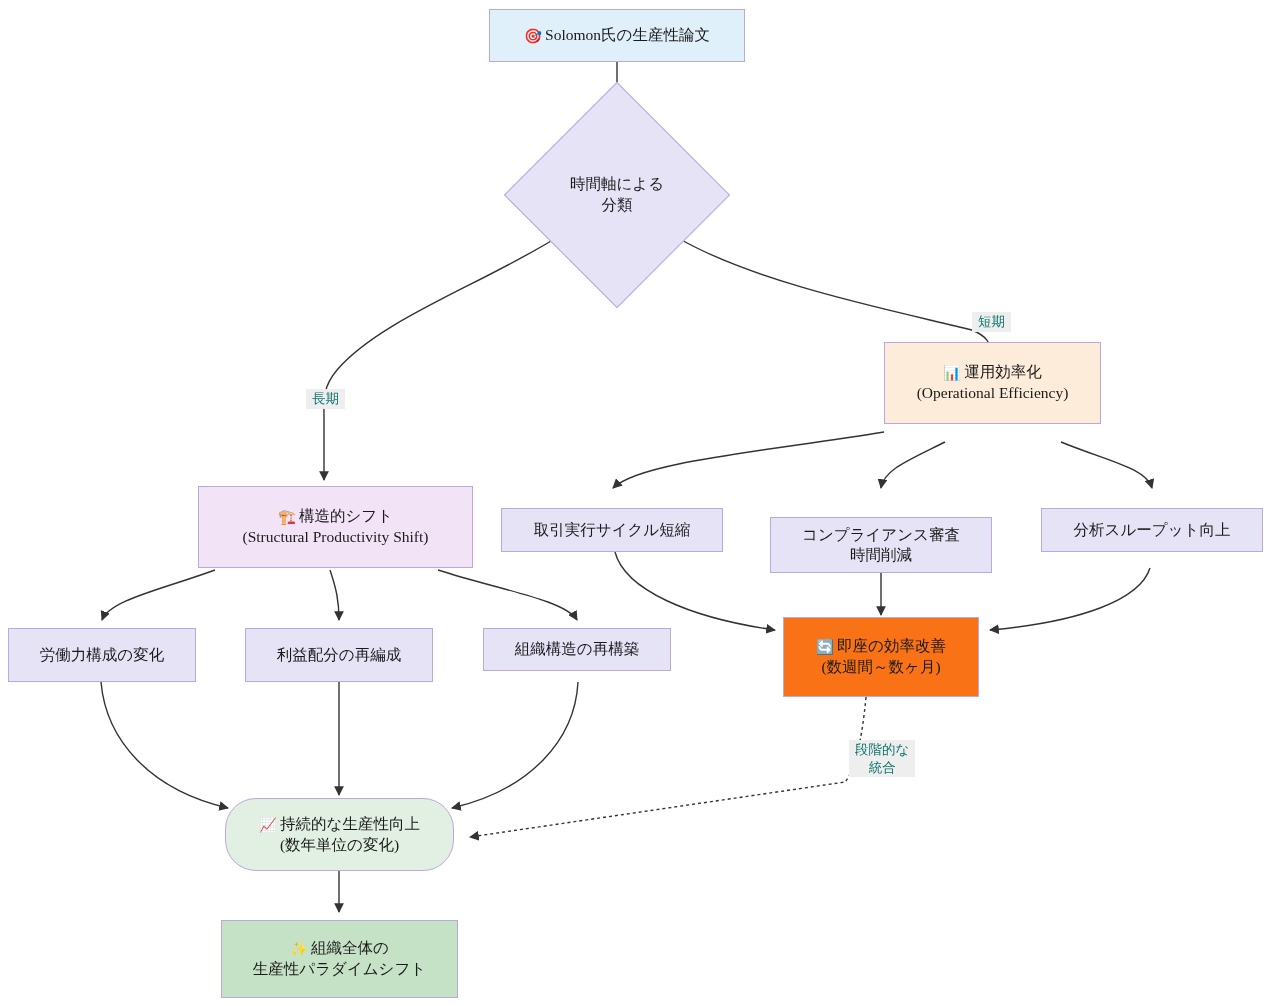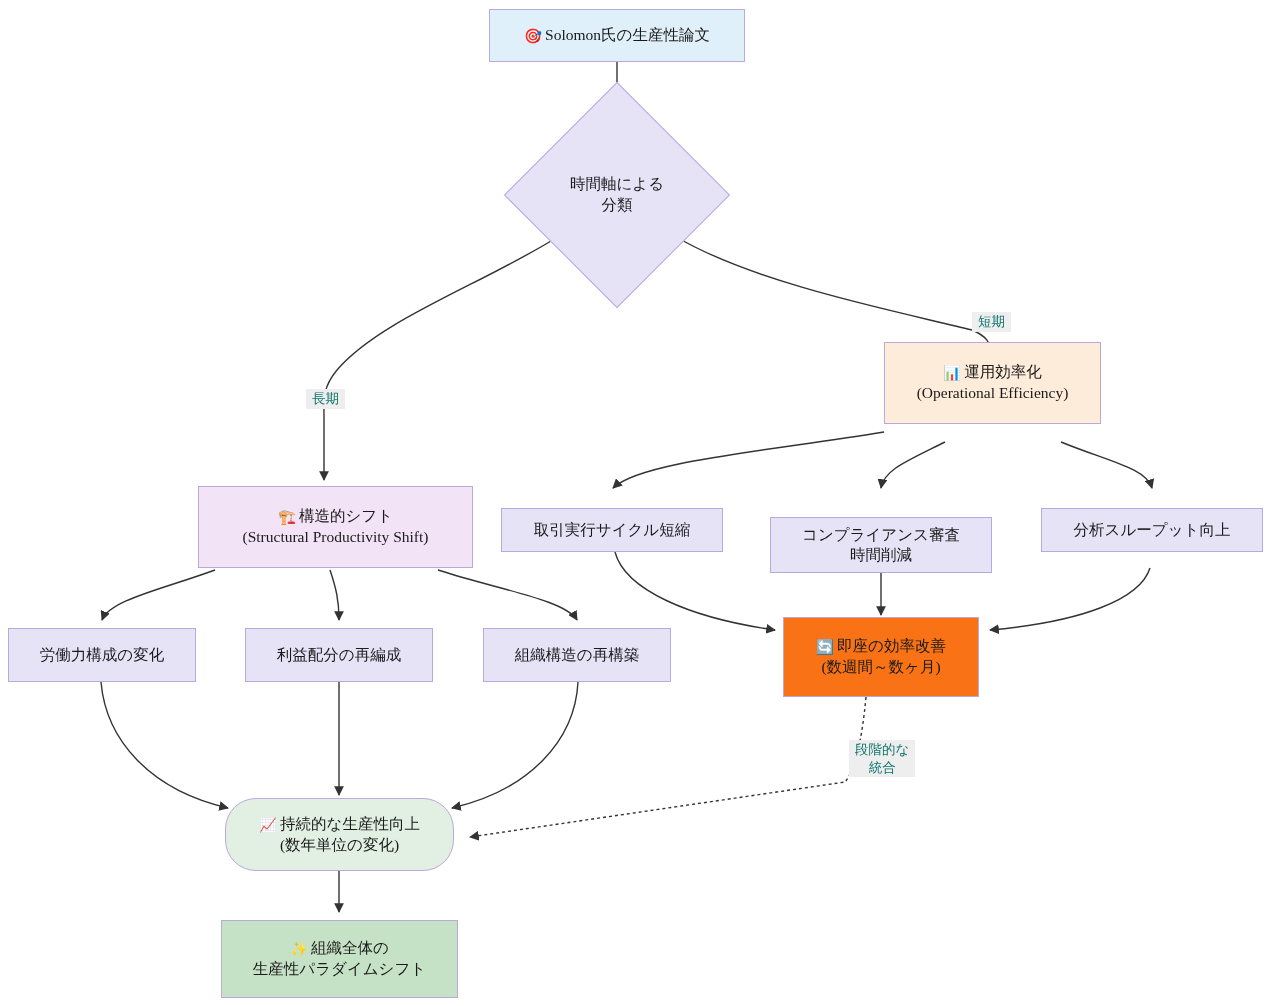--- a/index.html
+++ b/index.html
@@ -180,21 +180,21 @@
   </div>
 
   <div class="node n-lav" style="left:8px; top:628px; width:188px; height:54px;">
     <div>労働力構成の変化</div>
   </div>
 
   <div class="node n-lav" style="left:245px; top:628px; width:188px; height:54px;">
     <div>利益配分の再編成</div>
   </div>
 
-  <div class="node n-lav" style="left:483px; top:628px; width:188px; height:54px;">
+  <div class="node n-lav" style="left:483px; top:628px; width:188px; height:43px;">
     <div>組織構造の再構築</div>
   </div>
 
   <div class="node n-lav" style="left:501px; top:508px; width:222px; height:44px;">
     <div>取引実行サイクル短縮</div>
   </div>
 
   <div class="node n-lav" style="left:770px; top:488px; width:222px; height:56px;margin-top:29px;">
     <div>コンプライアンス審査</div>
     <div class="line2">時間削減</div>

